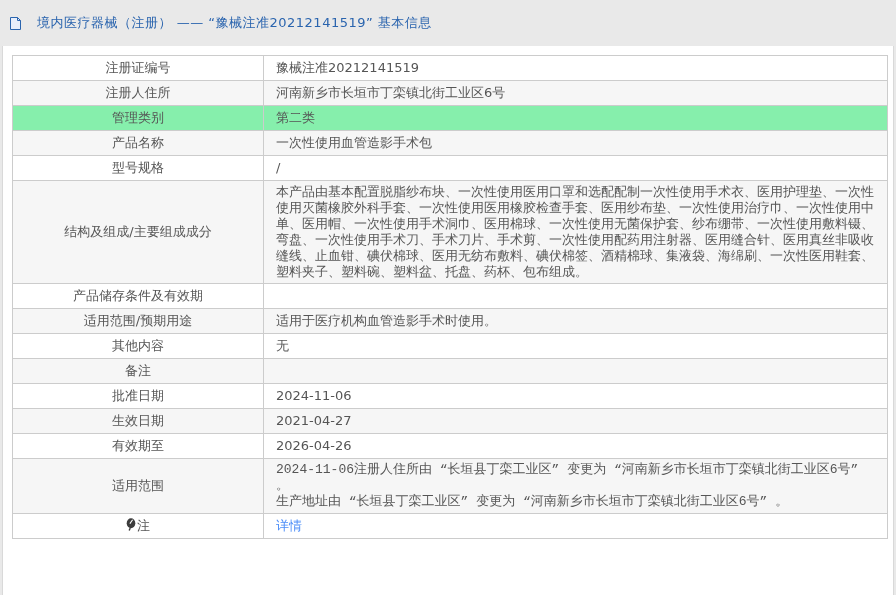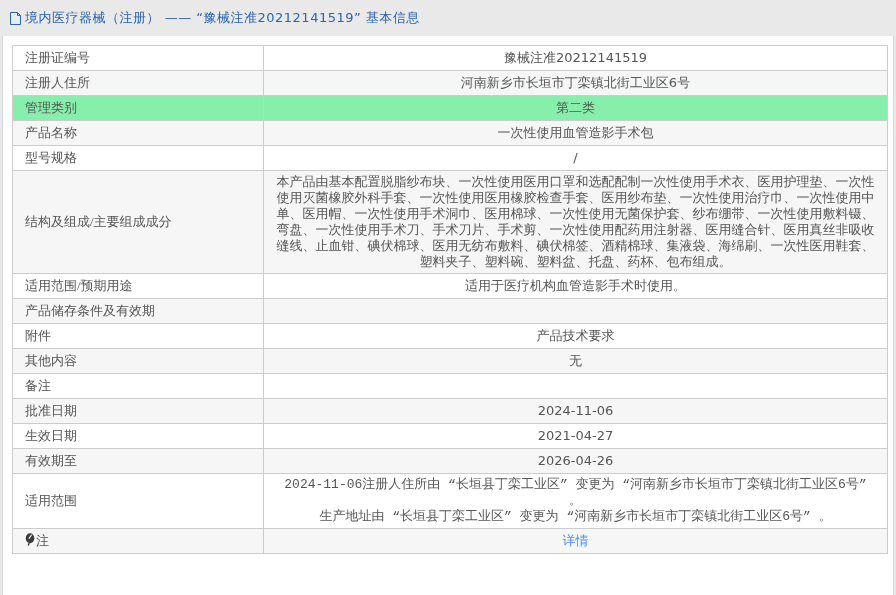--- a/index.html
+++ b/index.html
@@ -3,24 +3,24 @@
 <meta charset="utf-8">
 <style>
   html,body{margin:0;padding:0;}
   body{
     width:896px;height:595px;
     background:#e9e9e9;
     font-family:"DejaVu Sans","Liberation Sans",sans-serif;
     overflow:hidden;
   }
   .topbar{
-    height:36px;
+    height:46px;
     display:flex;align-items:center;
     padding-left:9px;
-    gap:3px;
+    gap:15px;
     background:#e9e9e9;
   }
   .doc-icon{display:inline-flex;align-items:center;}
   .page-title{
     color:#2a64ae;
     font-size:13px;
     letter-spacing:0.5px;
   }
   .panel{
     margin:0 2px;
@@ -44,25 +44,24 @@
     padding:3px 12px;
     line-height:16px;
     height:18px;
     vertical-align:middle;
     word-break:break-all;
   }
   .info-table tr:nth-child(even) td{background:#f6f6f6;}
   .info-table tr:nth-child(3) td{background:#86efac;}
   .label-cell{
     width:226px;
-    text-align:left;
+    text-align:center;
     white-space:nowrap;
-    font-family:Liberation Serif, serif;
   }
-  .value-cell{text-align:center;}
+  .value-cell{text-align:left;}
   .value-line{display:block;font-family:Liberation Mono, monospace;}
   .details-link{
     color:#4b8df8;
     text-decoration:none;
     cursor:pointer;
   }
   .note-icon{
     display:inline-block;
     vertical-align:-1px;
     margin-right:1px;
@@ -102,30 +101,26 @@
         </tr>
         <tr>
           <td class="label-cell"><span>型号规格</span></td>
           <td class="value-cell"><span>/</span></td>
         </tr>
         <tr>
           <td class="label-cell"><span>结构及组成/主要组成成分</span></td>
           <td class="value-cell"><span>本产品由基本配置脱脂纱布块、一次性使用医用口罩和选配配制一次性使用手术衣、医用护理垫、一次性使用灭菌橡胶外科手套、一次性使用医用橡胶检查手套、医用纱布垫、一次性使用治疗巾、一次性使用中单、医用帽、一次性使用手术洞巾、医用棉球、一次性使用无菌保护套、纱布绷带、一次性使用敷料镊、弯盘、一次性使用手术刀、手术刀片、手术剪、一次性使用配药用注射器、医用缝合针、医用真丝非吸收缝线、止血钳、碘伏棉球、医用无纺布敷料、碘伏棉签、酒精棉球、集液袋、海绵刷、一次性医用鞋套、塑料夹子、塑料碗、塑料盆、托盘、药杯、包布组成。</span></td>
         </tr>
         <tr>
-          <td class="label-cell"><span>适用范围/预期用途</span></td>
-          <td class="value-cell"><span>适用于医疗机构血管造影手术时使用。</span></td>
-        </tr>
-        <tr>
           <td class="label-cell"><span>产品储存条件及有效期</span></td>
           <td class="value-cell"><span></span></td>
         </tr>
         <tr>
-          <td class="label-cell"><span>附件</span></td>
-          <td class="value-cell"><span>产品技术要求</span></td>
+          <td class="label-cell"><span>适用范围/预期用途</span></td>
+          <td class="value-cell"><span>适用于医疗机构血管造影手术时使用。</span></td>
         </tr>
         <tr>
           <td class="label-cell"><span>其他内容</span></td>
           <td class="value-cell"><span>无</span></td>
         </tr>
         <tr>
           <td class="label-cell"><span>备注</span></td>
           <td class="value-cell"><span></span></td>
         </tr>
         <tr>

